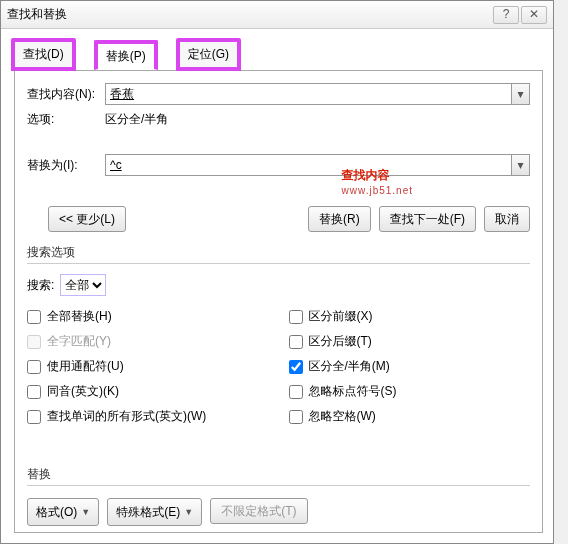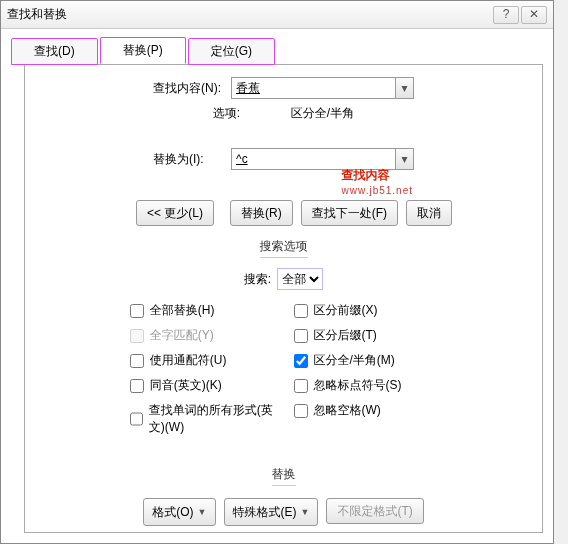--- a/index.html
+++ b/index.html
@@ -2,24 +2,24 @@
 <html><head>
 <meta charset="utf-8">
 <style>
 * { box-sizing: border-box; margin: 0; padding: 0; font-family: "Microsoft YaHei", "SimSun", sans-serif; font-size: 12px; }
 body { background: #f0f0f0; width: 568px; height: 544px; }
 .dialog { width: 554px; height: 544px; background: #fff; border: 1px solid #888; display: flex; flex-direction: column; }
 .titlebar { height: 28px; background: linear-gradient(#fdfdfd,#ededed); border-bottom: 1px solid #ccc; display: flex; align-items: center; padding: 0 6px; }
 .titlebar .title { flex: 1; }
 .titlebar .winbtn { width: 26px; height: 18px; border: 1px solid #bbb; background: linear-gradient(#fafafa,#e8e8e8); margin-left: 2px; text-align: center; line-height: 15px; color: #555; border-radius: 2px; }
 .tabs-row { display: flex; align-items: flex-end; padding: 8px 10px 0 10px; }
-.tab { border: 1px solid #d946ef; padding: 4px 22px; background: #fff; margin-right: 2px; border-radius: 2px 2px 0 0; position: relative; }
+.tab { border: 4px solid #d946ef; padding: 4px 8px; background: #fff; margin-right: 18px; border-radius: 2px 2px 0 0; position: relative; }
 .tab.inactive { background: #f7f7f7; top: 1px; }
 .tab.active { border-bottom: 1px solid #fff; }
-.panel { border: 1px solid #aaa; margin: 0 10px 10px 23px; flex: 1; padding: 12px 12px 6px 12px; display: flex; flex-direction: column; gap: 6px; overflow: hidden; align-items: center; }
+.panel { border: 1px solid #aaa; margin: 0 10px 10px 13px; flex: 1; padding: 12px 12px 6px 12px; display: flex; flex-direction: column; gap: 6px; overflow: hidden; }
 .row { display: flex; align-items: center; gap: 6px; }
 .lbl { width: 72px; }
 .combo { display: flex; flex: 1; }
 .combo input { flex: 1; height: 22px; border: 1px solid #999; padding: 8px 4px; background: #fff; text-decoration: underline; }
 .combo .drop { width: 18px; height: 22px; border: 1px solid #999; border-left: none; background: linear-gradient(#fafafa,#e4e4e4); text-align: center; line-height: 20px; color: #555; }
 .btn { height: 26px; border: 1px solid #999; background: linear-gradient(#fdfdfd,#e6e6e6); padding: 0 10px; border-radius: 3px; white-space: nowrap; }
 .btn.disabled { color: #999; }
 .btn-row { display: flex; gap: 8px; align-items: center; justify-content: flex-end; padding-left: 21px; }
 .hl { outline: 2px solid #d00; outline-offset: 0; }
 .groupline { height: 1px; background: #ccc; margin: 2px 0; }

